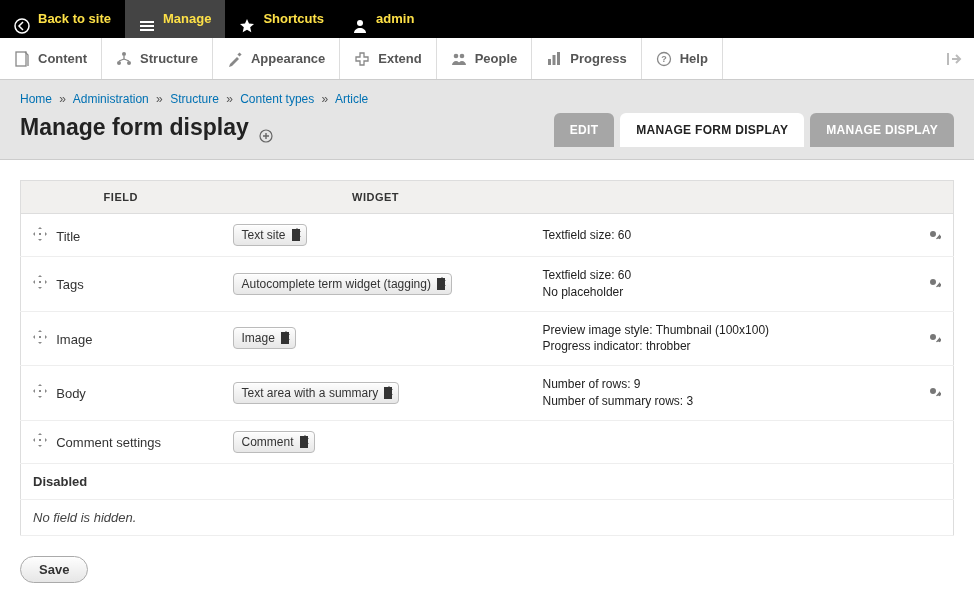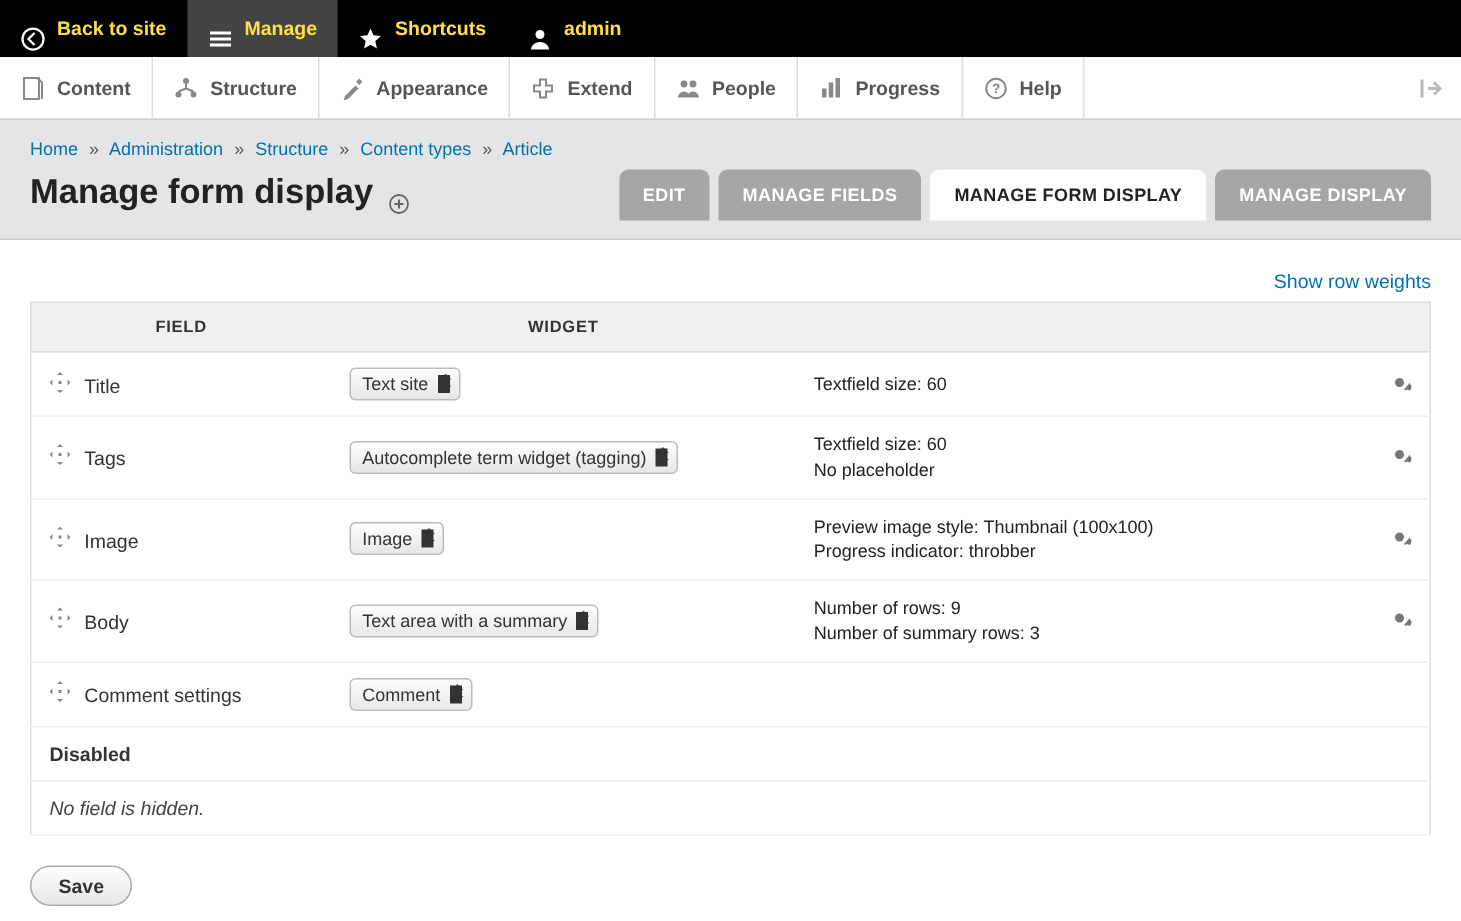--- a/index.html
+++ b/index.html
@@ -166,28 +166,26 @@
   </div>
   <div class="page-title">
     <span>Manage form display</span>
     <span class="plus"><svg viewBox="0 0 14 14">
           <circle cx="7" cy="7" r="6" fill="none" stroke="#666" stroke-width="1.2"></circle>
           <path d="M7 4v6M4 7h6" stroke="#666" stroke-width="1.4"></path>
         </svg></span>
   </div>
   <div class="tabs">
     <div class="tab">EDIT</div>
-    <div class="tab">MANAGE FIELDS</div>
     <div class="tab active">MANAGE FORM DISPLAY</div>
     <div class="tab">MANAGE DISPLAY</div>
   </div>
 </div>
 
 <div class="content">
-  <div class="show-weights">Show row weights</div>
 
   <table class="form-table">
     <thead>
       <tr>
         <th style="width:200px">FIELD</th>
         <th style="width:310px">WIDGET</th>
         <th></th>
         <th style="width:40px"></th>
       </tr>
     </thead>

